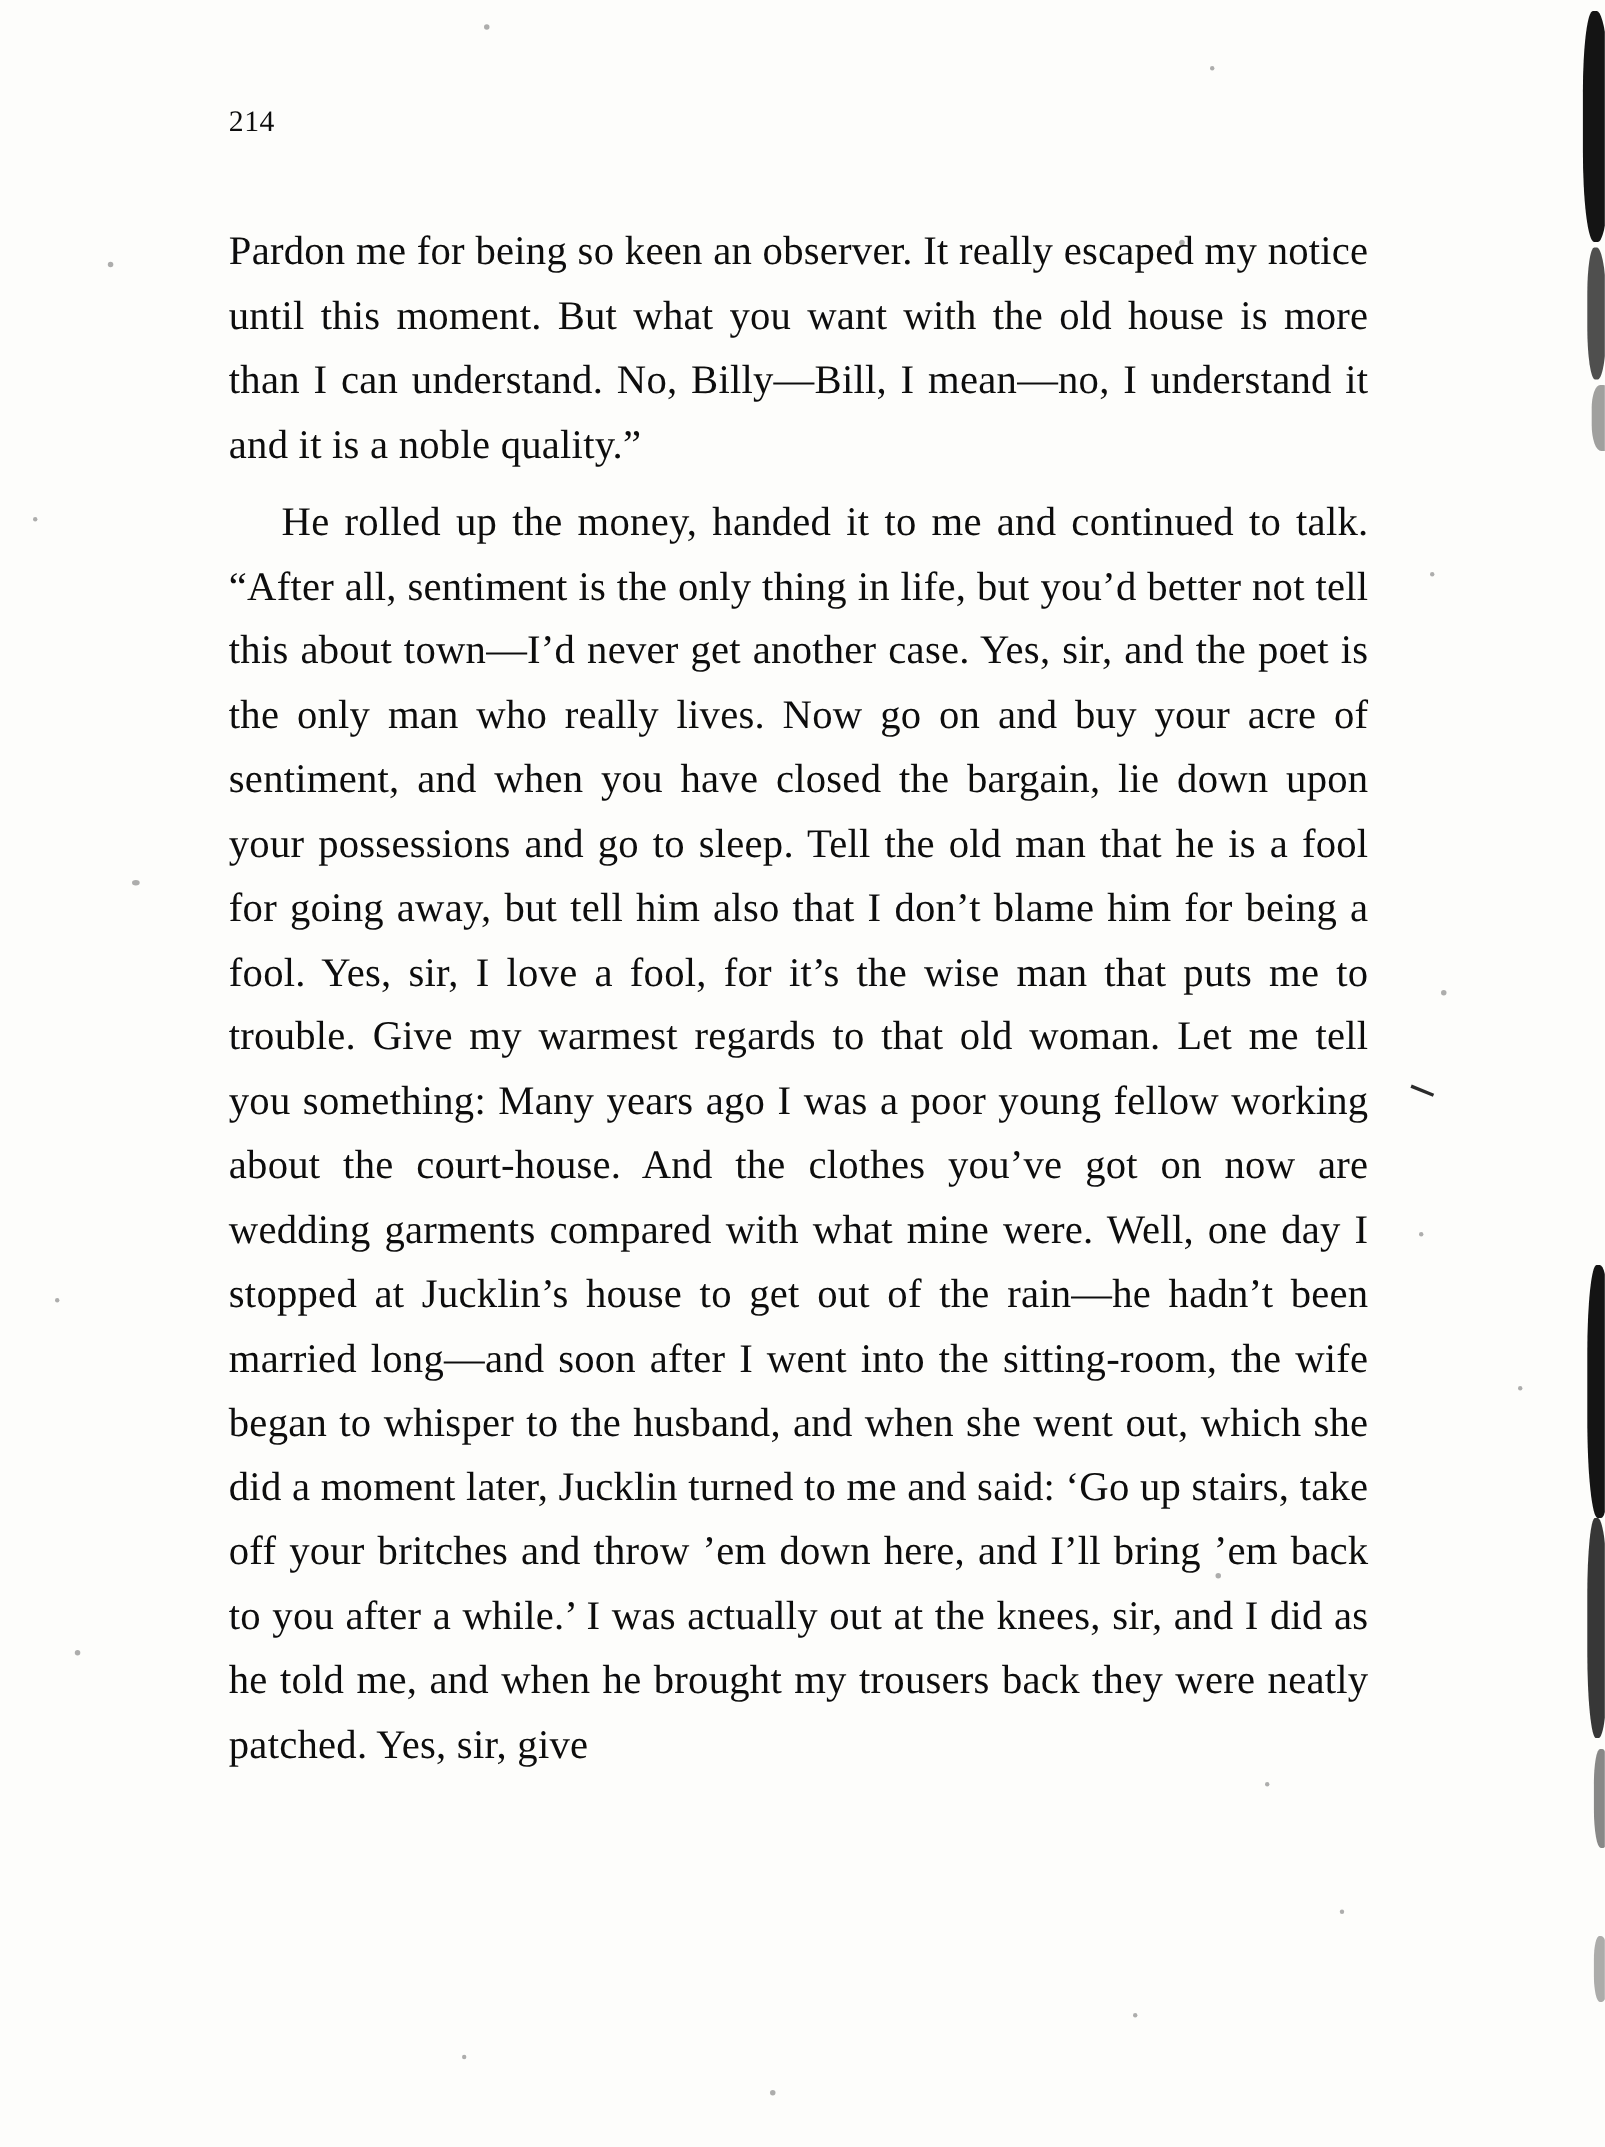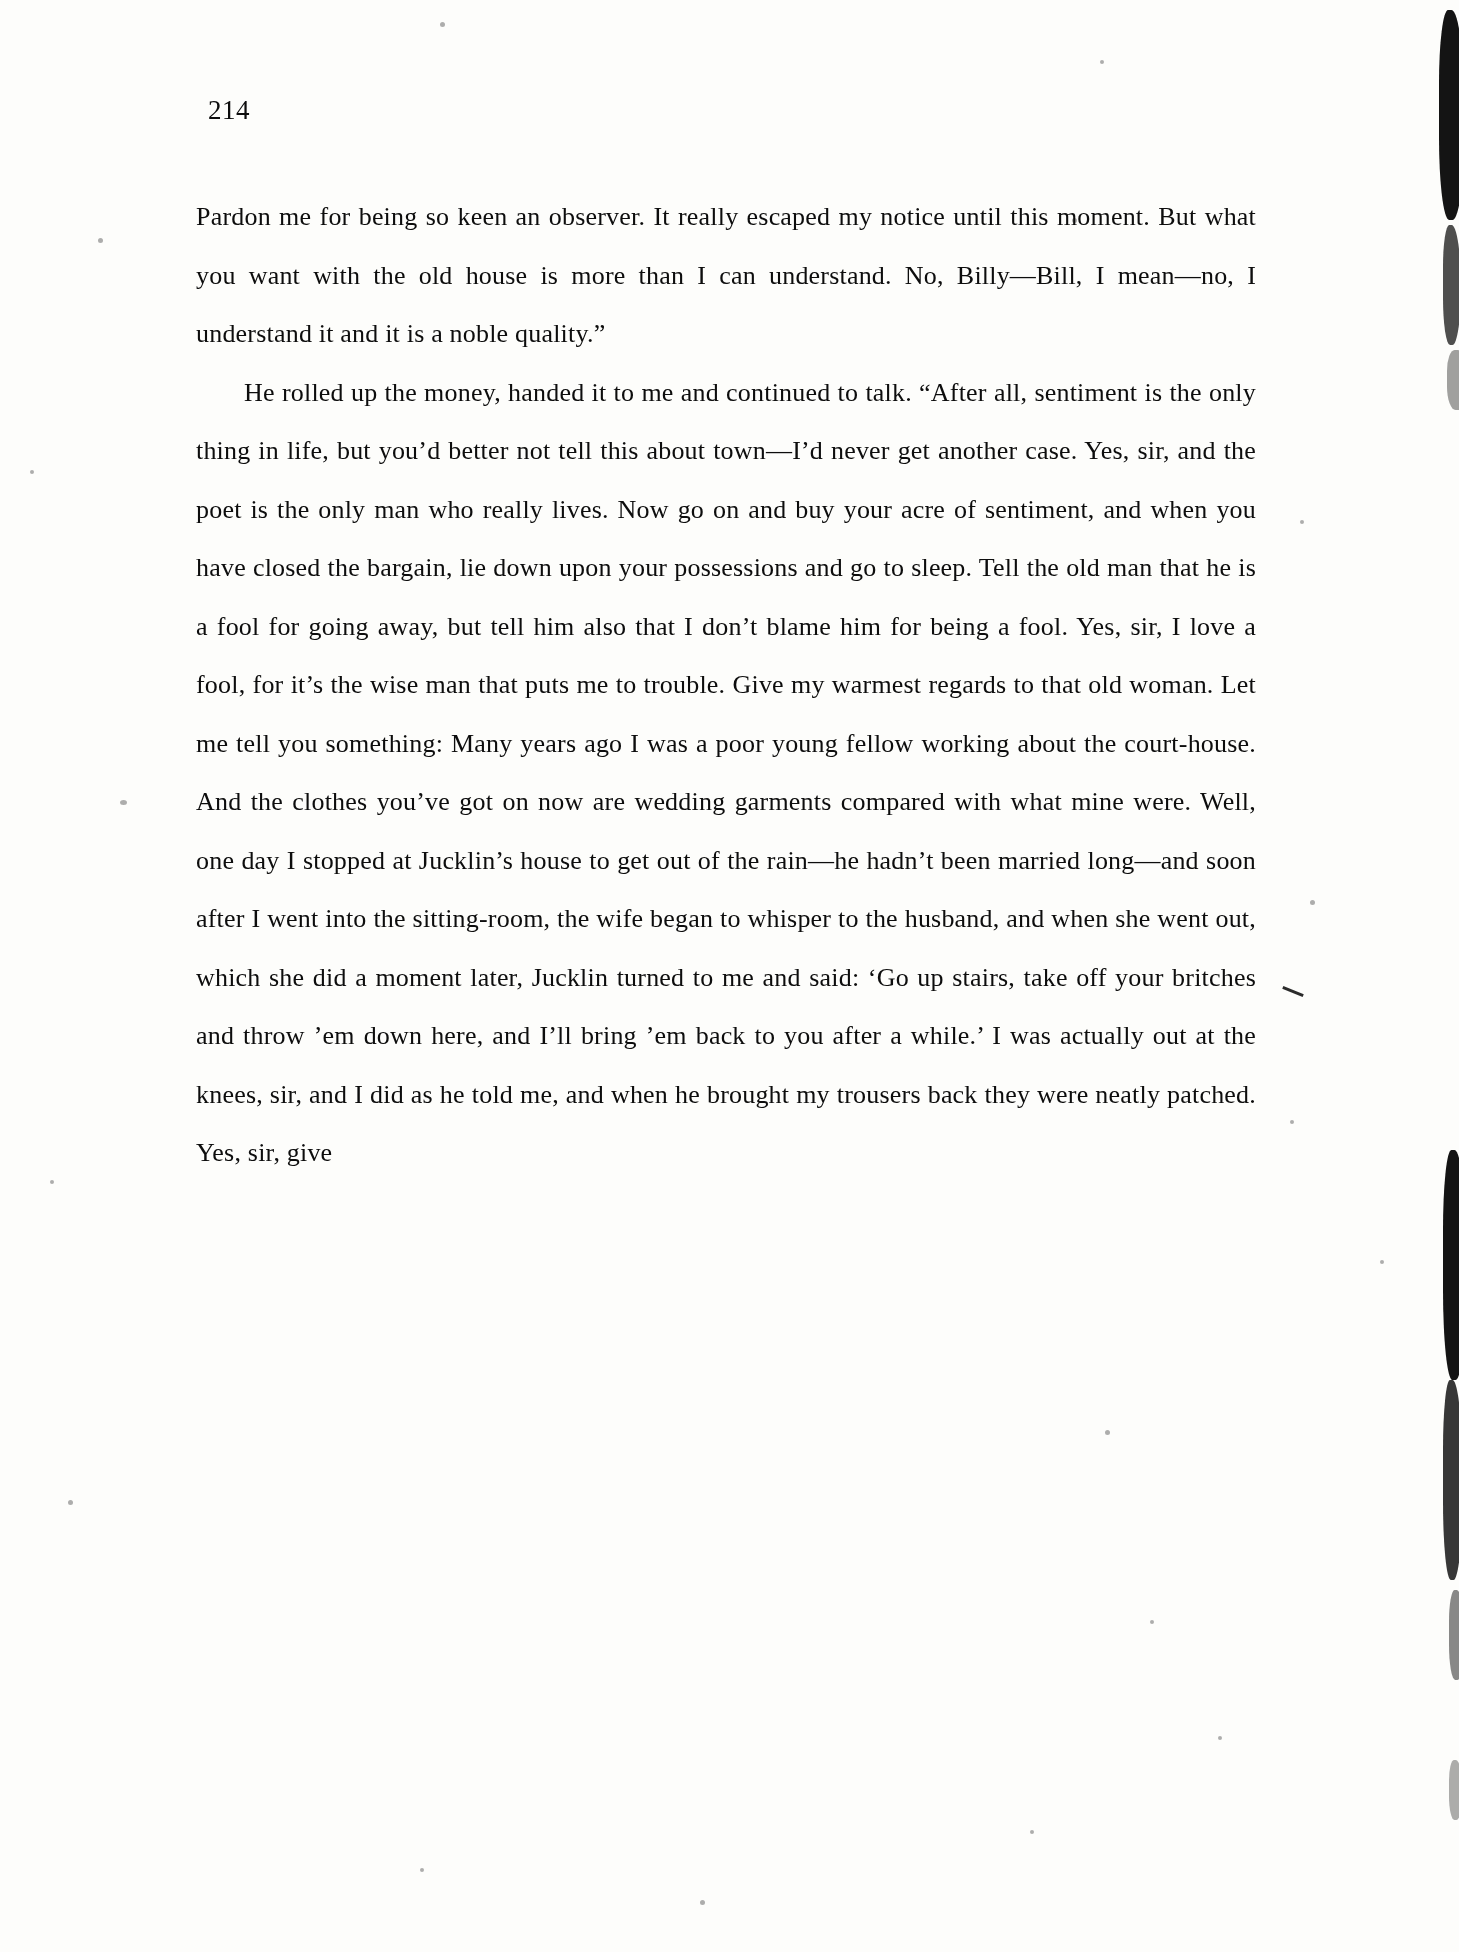--- a/index.html
+++ b/index.html
@@ -73,22 +73,22 @@
     margin-left: 52px;
   }
 
   .body-text {
     position: absolute;
     top: 188px;
     left: 196px;
     width: 1060px;
   }
   p.para {
-    margin: 0;
-    font-size: 26px;
+    margin: 12px;
+    font-size: 37px;
     line-height: 58.5px;
     text-align: justify;
     text-justify: inter-word;
     letter-spacing: .2px;
   }
   p.para.indent {
     text-indent: 48px;
   }
   
   p.para::after {

